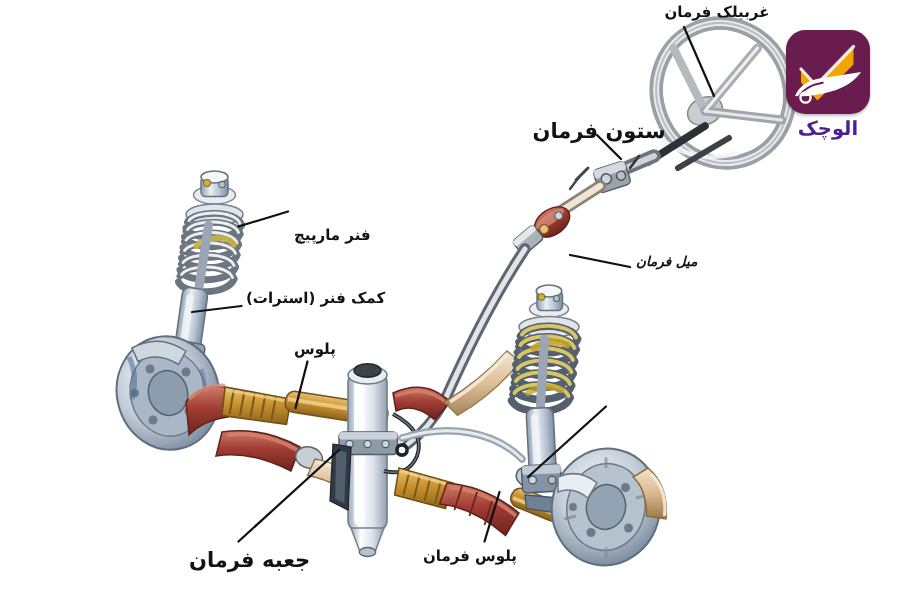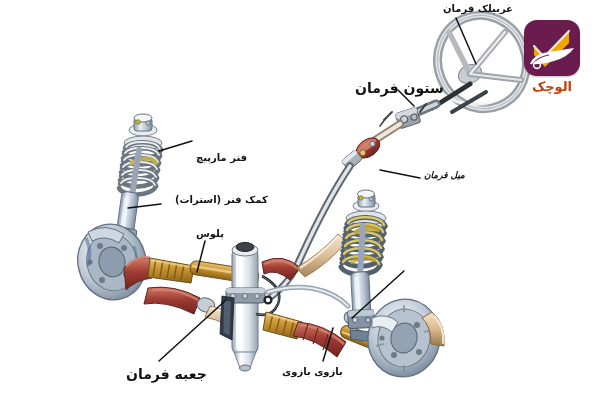--- a/index.html
+++ b/index.html
@@ -23,21 +23,21 @@
   }
   .logo-wrap{position:absolute;display:flex;flex-direction:column;align-items:center;}
   .logo-badge{
     width:56px;height:56px;border-radius:13px;
     background:#6b1c4e;
     position:relative;overflow:hidden;
     box-shadow:0 1px 2px rgba(0,0,0,.25);
   }
   .logo-text{
     margin-top:3px;
-    color:#c2410c;font-weight:700;font-size:13px;
+    color:#4c1d95;font-weight:700;font-size:13px;
     direction:rtl;unicode-bidi:bidi-override;
     font-family:"DejaVu Sans","Liberation Sans",sans-serif;
   }
 </style>
 </head>
 <body>
 
 <div id="stage">
 
   <svg class="layer" viewBox="0 0 600 400">
@@ -395,28 +395,28 @@
   </svg>
 
   <div class="lbl" style="left:443px;top:3px;font-size:10px;">غربیلک فرمان</div>
 
   <div class="lbl" style="left:355px;top:80px;font-size:14px;">ستون فرمان</div>
 
   <div class="lbl" style="left:424px;top:170px;font-size:9px;font-style:italic;">میل فرمان</div>
 
   <div class="lbl" style="left:196px;top:131px;font-size:10px;margin-top:21px;">فنر مارپیچ</div>
 
-  <div class="lbl" style="left:175px;top:194px;font-size:10px;text-align:right;">کمک فنر (استرات)</div>
+  <div class="lbl" style="left:164px;top:194px;font-size:10px;text-align:right;">کمک فنر (استرات)</div>
 
   <div class="lbl" style="left:196px;top:228px;font-size:10px;">پلوس</div>
 
 
   <div class="lbl" style="left:126px;top:366px;font-size:14px;">جعبه فرمان</div>
 
-  <div class="lbl" style="left:282px;top:366px;font-size:10px;">بازوی بازوی</div>
+  <div class="lbl" style="left:282px;top:366px;font-size:10px;">پلوس فرمان</div>
 
   <div class="logo-wrap" style="left:524px;top:20px;">
     <div class="logo-badge">
       <svg width="56" height="56" viewBox="0 0 56 56">
 
         <path d="M10 26 L20 37 L45 11 L45 23 L21 47 L10 35 Z" fill="#f0a500"></path>
         <path d="M10 26 L20 37 L45 11" fill="none" stroke="#ffffff" stroke-width="2.2" stroke-linejoin="round" stroke-linecap="round" opacity=".85"></path>
 
         <g>
           <path d="M6 44 q4 -10 18 -12 q14 -2 26 -4 q-6 9 -20 13 q-14 4 -24 3 z" fill="#ffffff"></path>

